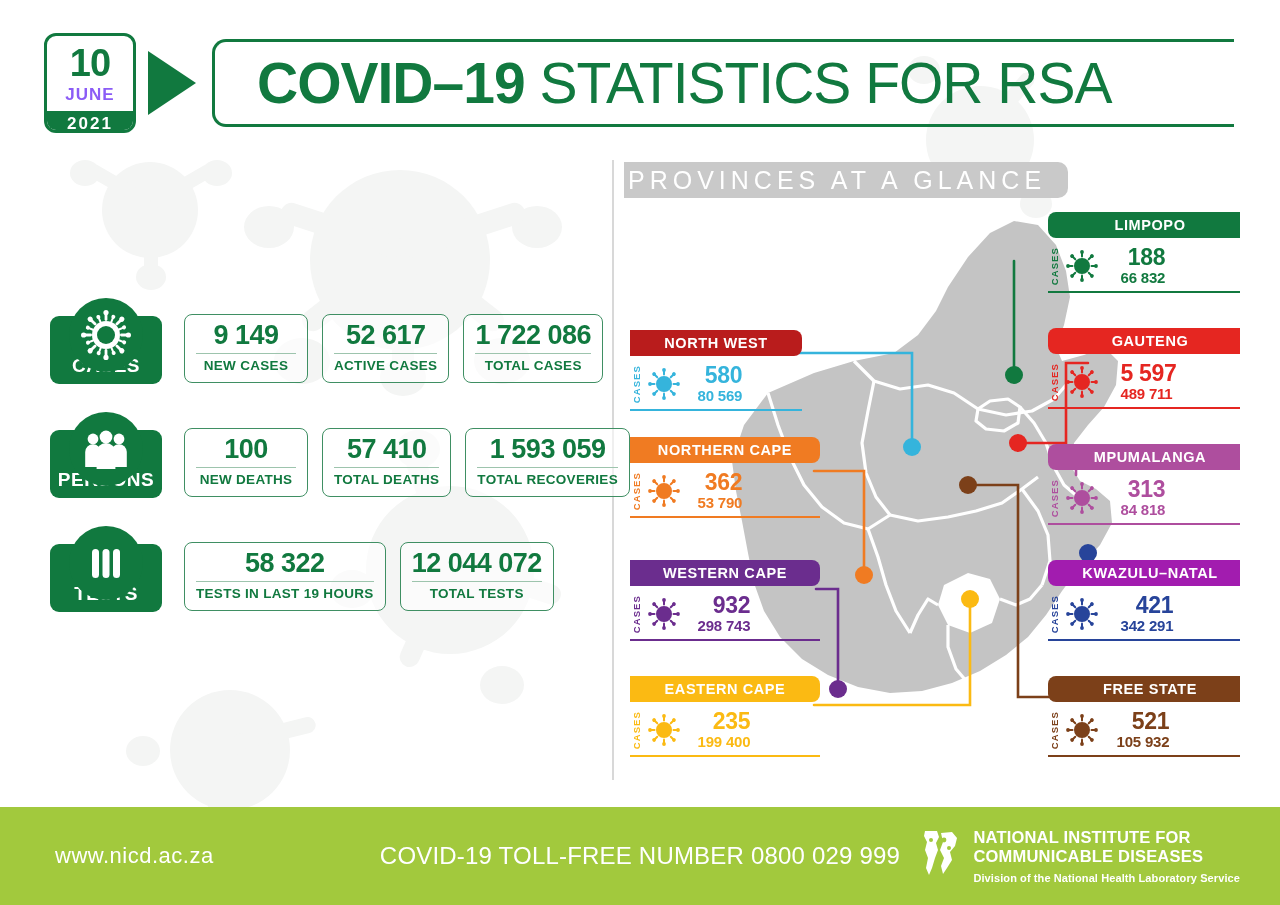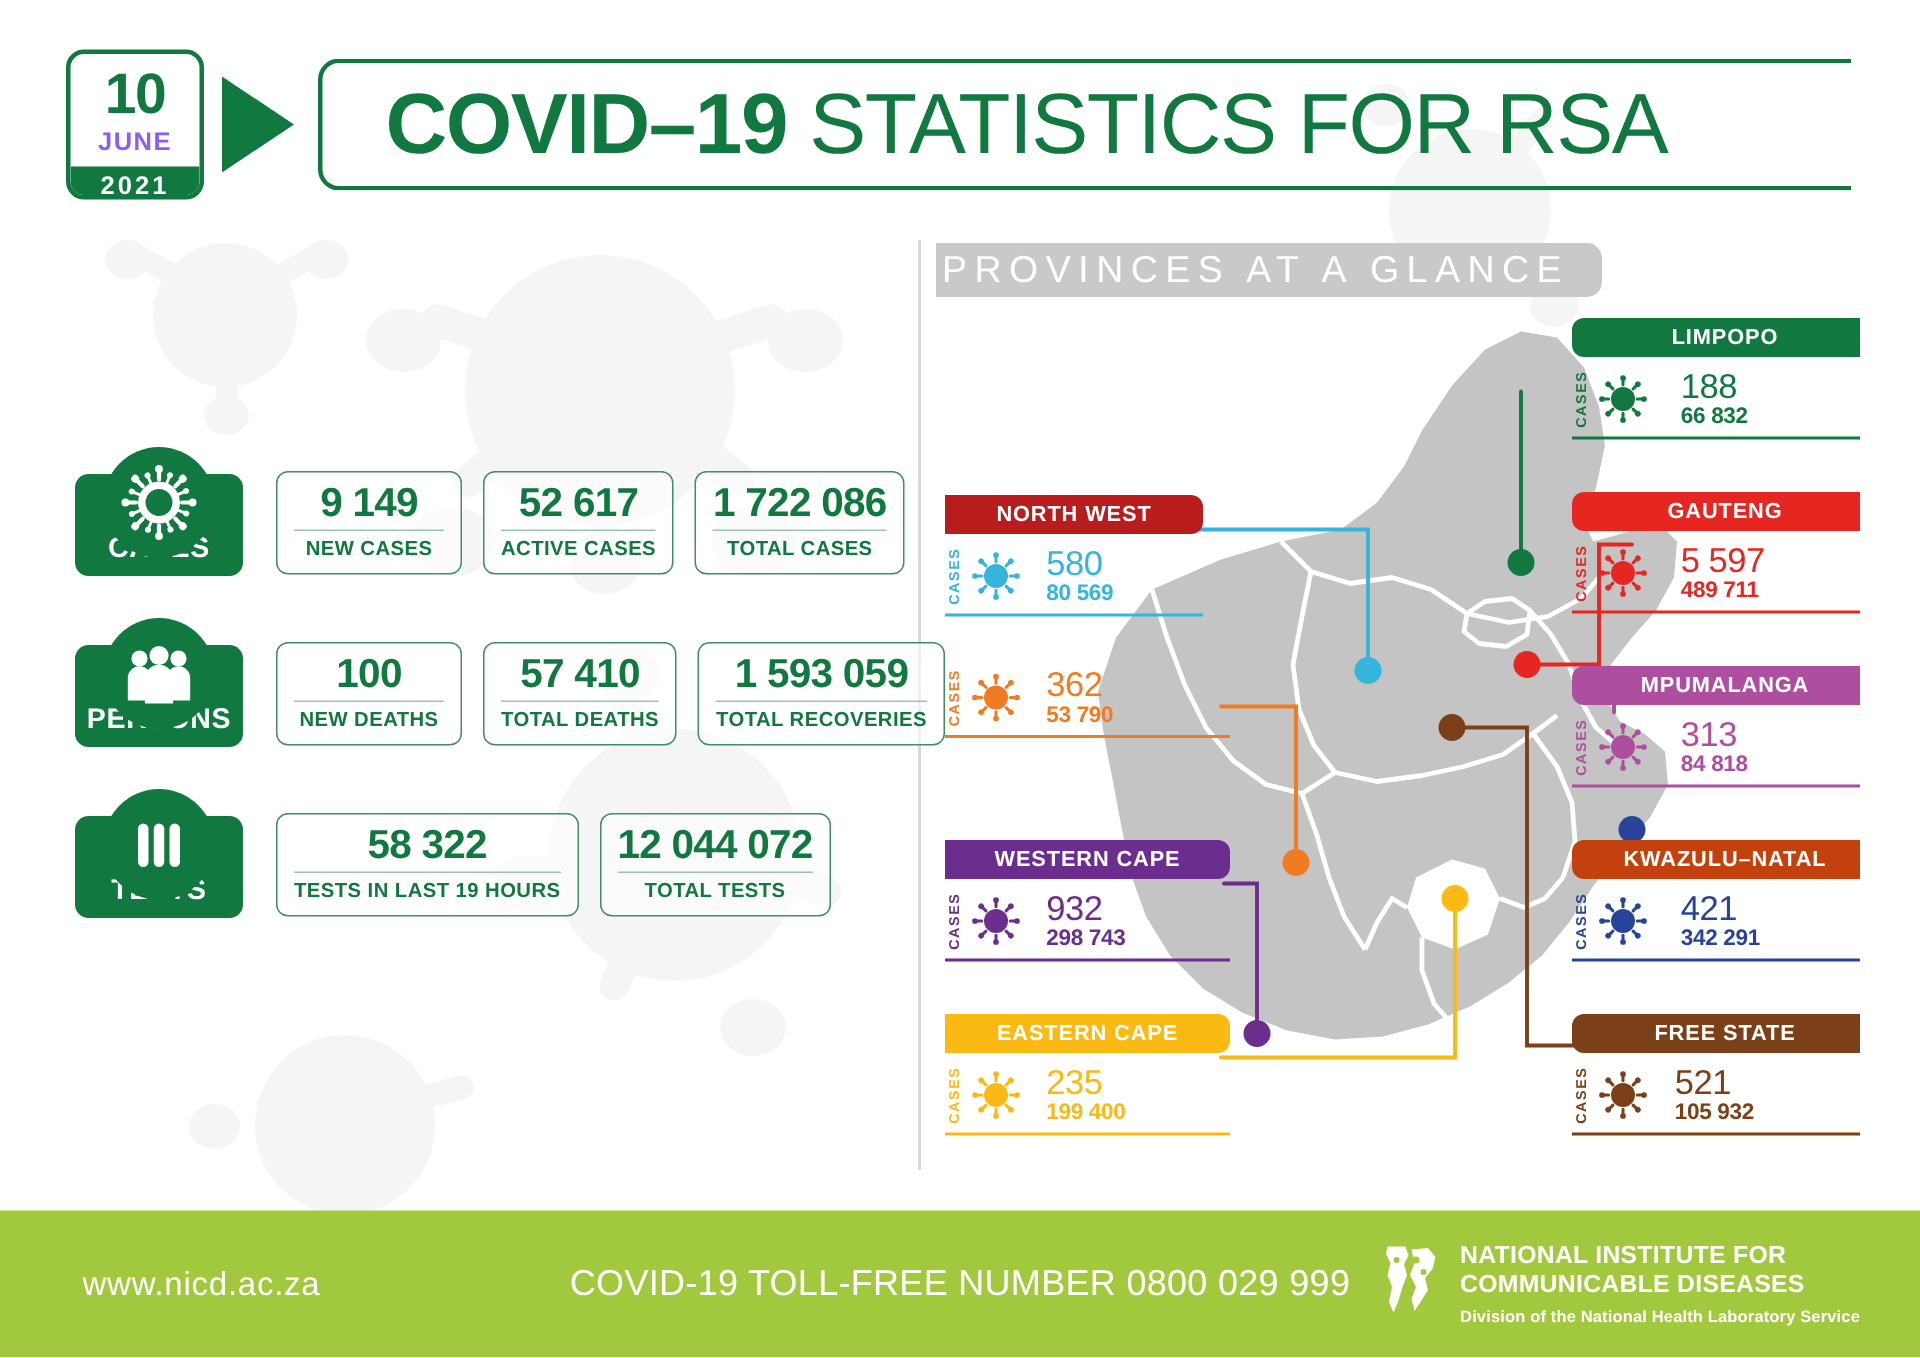--- a/index.html
+++ b/index.html
@@ -102,21 +102,21 @@
   }
   .pcard-body { display:flex; align-items:center; padding:7px 0 5px; position:relative; }
   .pcard-cases {
     writing-mode:vertical-rl; transform:rotate(180deg);
     font-size:9.5px; font-weight:bold; letter-spacing:1.1px; line-height:1;
     margin-right:5px; margin-left:2px;
   }
   .pcard-icon { width:34px; height:34px; flex:none; display:flex; align-items:center; justify-content:center; }
   .pcard-icon svg { display:block; }
   .pcard-nums { margin-left:17px; }
-  .pcard-new { font-size:23px; font-weight:normal; line-height:1.05; letter-spacing:-.3px; }
+  .pcard-new { font-size:23px; font-weight:bold; line-height:1.05; letter-spacing:-.3px;text-align:right; }
   .pcard-total { font-size:15px; font-weight:bold; line-height:1.15; letter-spacing:-.2px; }
   .pcard-rule { height:1.5px; width:100%; }
 
   
   .pcard.left  .pcard-head { border-radius:0 8px 8px 0; }
   .pcard.right .pcard-head { border-radius:8px 0 0 8px;padding-left:12px; }
   .pcard.right .pcard-body { justify-content:flex-start; }
 
   
   .footer {
@@ -599,21 +599,21 @@
     </span>
     <span class="pcard-nums" style="margin-left:22px;">
       <div class="pcard-new" style="color:#AE4E9E;">313</div>
       <div class="pcard-total" style="color:#AE4E9E;">84 818</div>
     </span>
   </div>
   <div class="pcard-rule" style="background:#AE4E9E;"></div>
 </div>
 
 <div class="pcard right" style="left:1048px; top:560px; width:192px;">
-  <div class="pcard-head" style="background:#c2410c;">
+  <div class="pcard-head" style="background:#a21caf;">
     <span>KWAZULU–NATAL</span>
   </div>
   <div class="pcard-body">
     <span class="pcard-cases" style="color:#27449A;">CASES</span>
     <span class="pcard-icon">
       <svg width="32" height="32" viewBox="0 0 32 32">
           <g fill="#27449A">
         <circle cx="16" cy="16" r="8"></circle>
         <g>
               <rect x="15" y="1.5" width="2" height="6" rx="1"></rect>
@@ -758,20 +758,23 @@
     </span>
     <span class="pcard-nums">
       <div class="pcard-new" style="color:#35B4DC;">580</div>
       <div class="pcard-total" style="color:#35B4DC;">80 569</div>
     </span>
   </div>
   <div class="pcard-rule" style="background:#35B4DC;"></div>
 </div>
 
 <div class="pcard left" style="left:630px; top:437px; width:190px;">
+  <div class="pcard-head" style="background:#F07B22;">
+    <span>NORTHERN CAPE</span>
+  </div>
   <div class="pcard-body">
     <span class="pcard-cases" style="color:#F07B22;">CASES</span>
     <span class="pcard-icon">
       <svg width="32" height="32" viewBox="0 0 32 32">
           <g fill="#F07B22">
         <circle cx="16" cy="16" r="8"></circle>
         <g>
               <rect x="15" y="1.5" width="2" height="6" rx="1"></rect>
               <circle cx="16" cy="2" r="1.9"></circle>
             </g>

